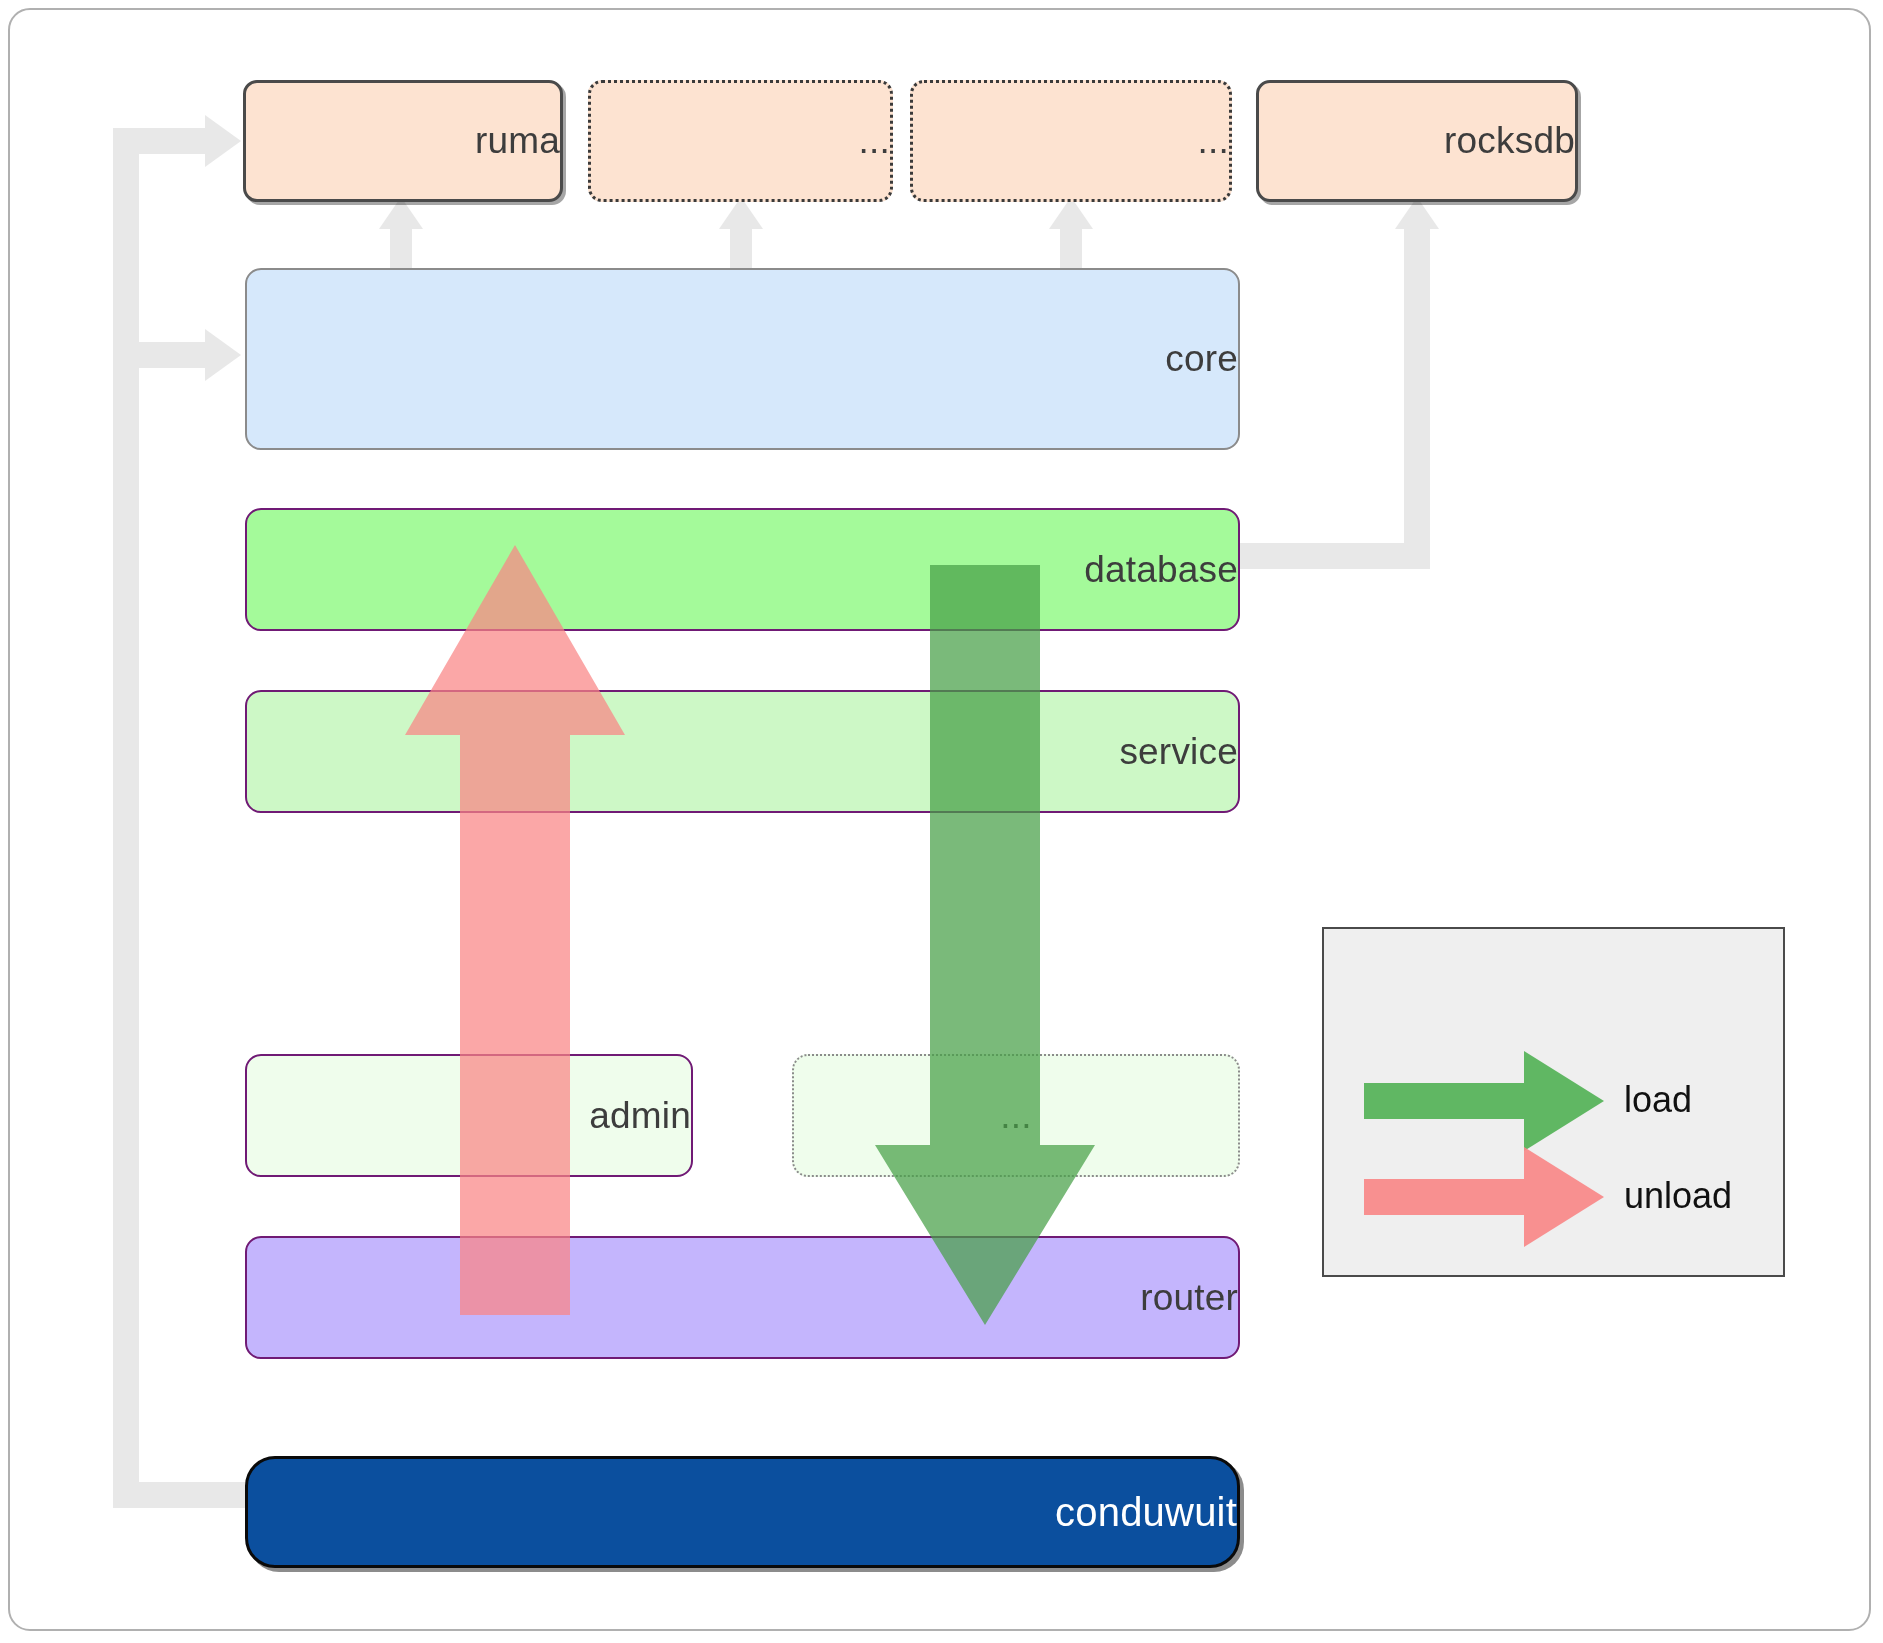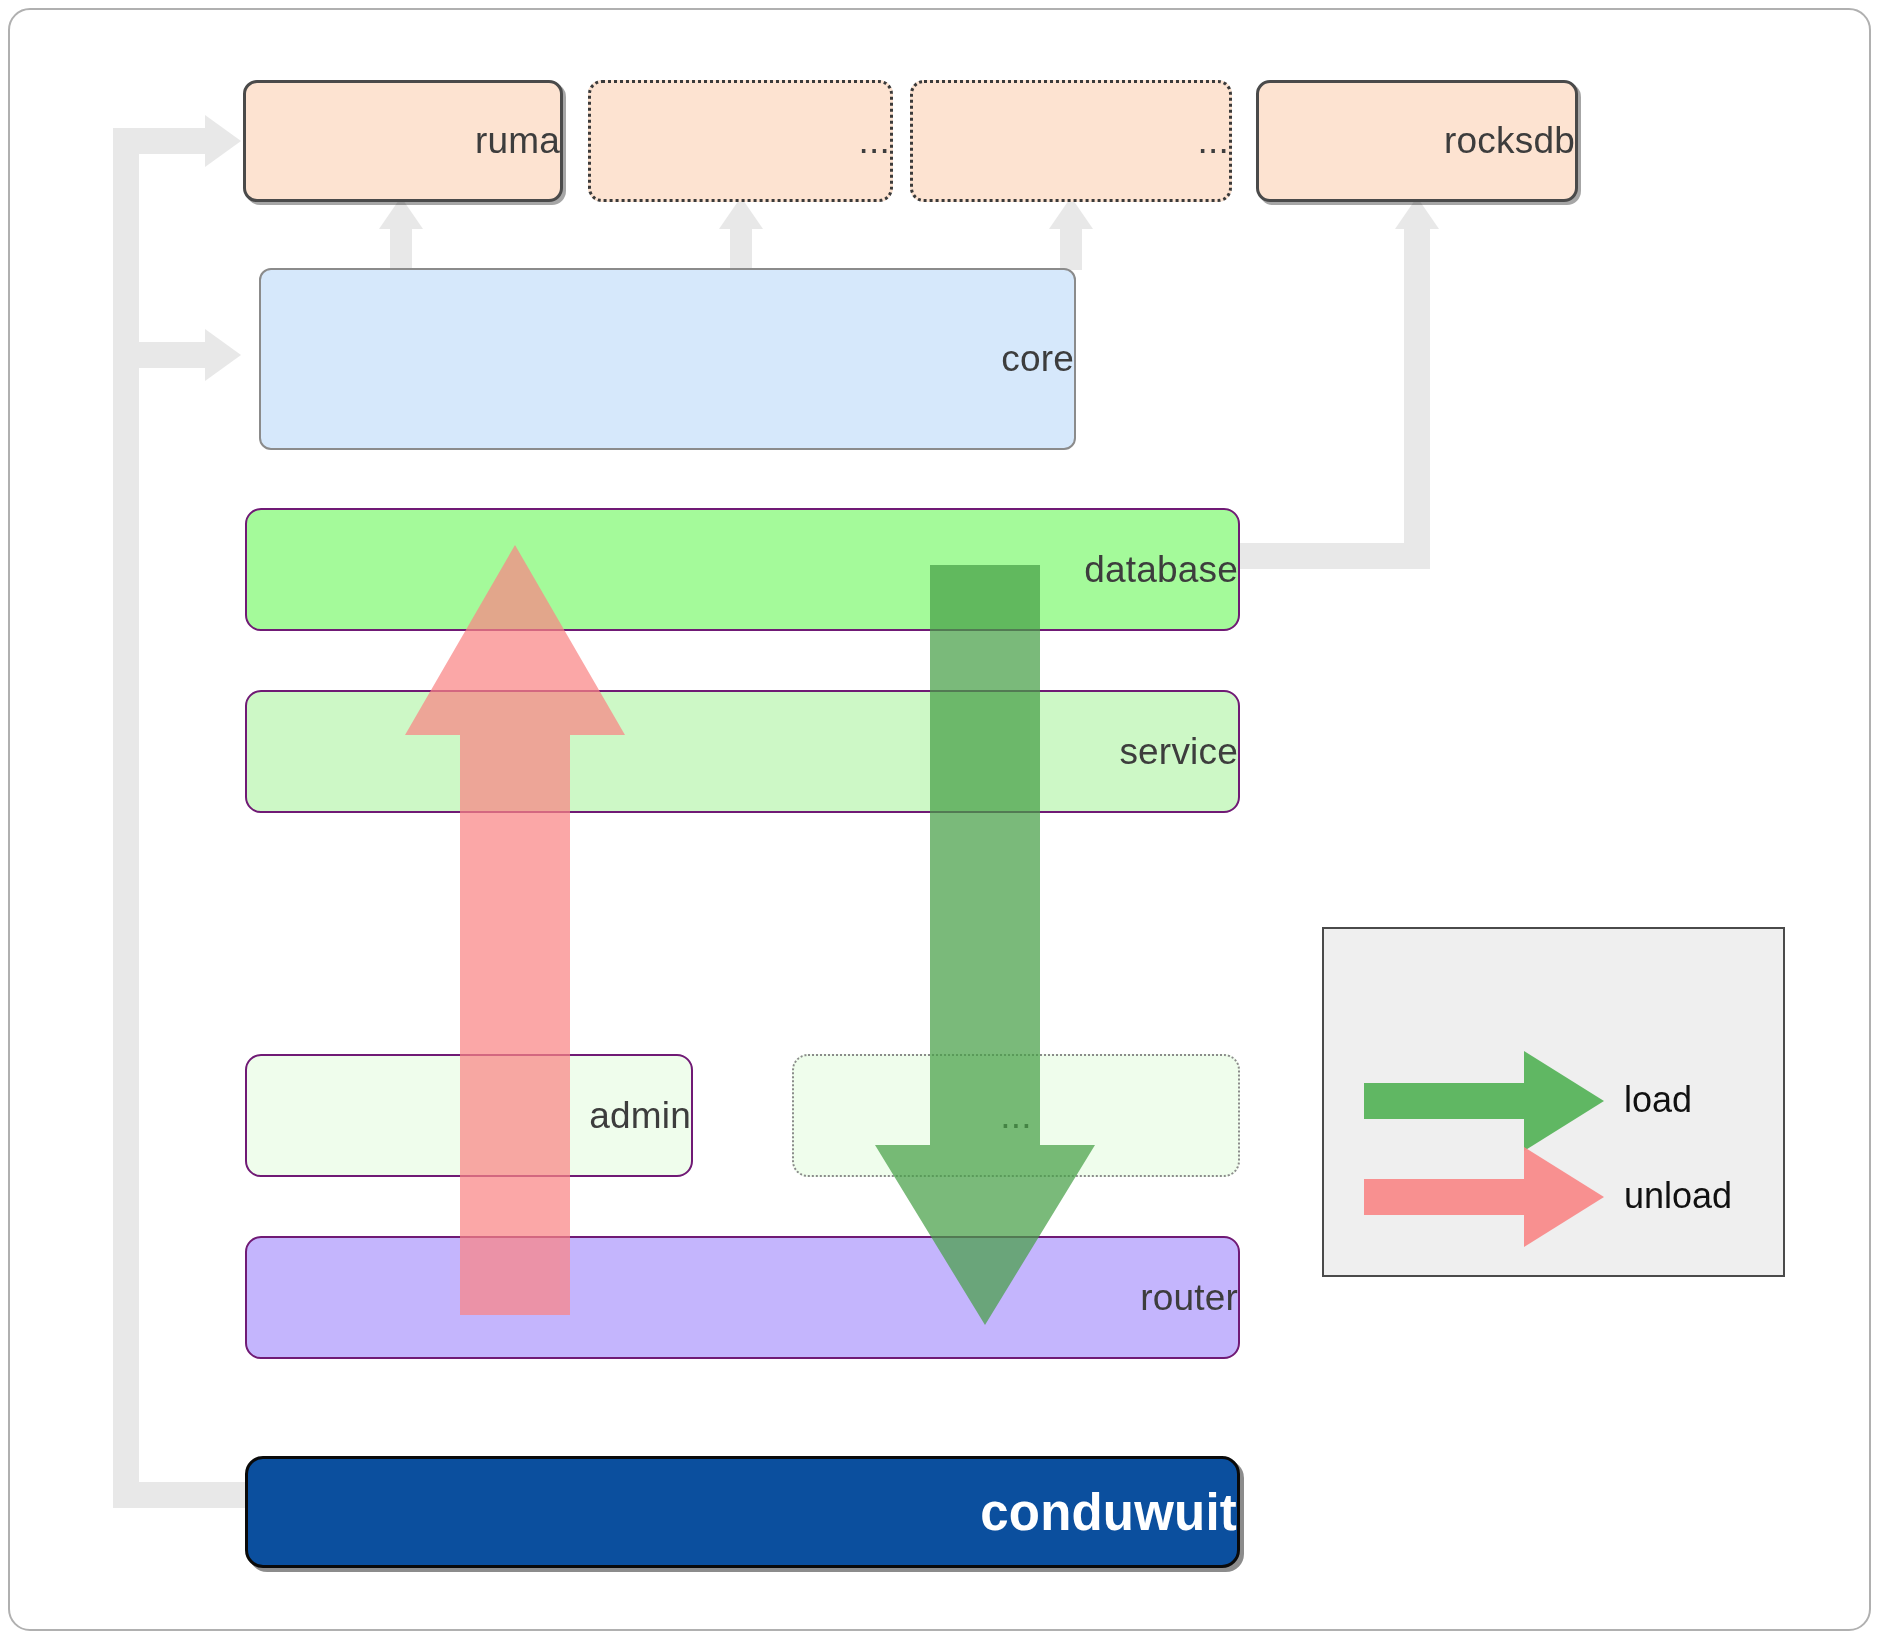--- a/index.html
+++ b/index.html
@@ -70,24 +70,24 @@
   .layer-dots {
     background: #effdec;
     border: 2px dotted #8b8b8b;
   }
   .layer-router   { background: #c4b5fd; }
 
   
   .conduwuit-box {
     background: #0b4f9e;
     border: 3px solid #0a0a0a;
-    border-radius: 18px;
+    border-radius: 30px;
     color: #ffffff;
-    font-size: 51px;
-    font-weight: bold;
+    font-size: 40px;
+    font-weight: normal;
     box-shadow: 4px 4px 0 rgba(0,0,0,0.45);
   }
 
   
   .connector {
     position: absolute;
     background: #e8e8e8;
   }
   .arrow-up-gray {
     position: absolute;
@@ -164,21 +164,21 @@
   </div>
 
   <div class="node orange-dotted" style="left:910px; top:80px; width:322px; height:122px;">
     <span>...</span>
   </div>
 
   <div class="node orange-solid" style="left:1256px; top:80px; width:322px; height:122px;">
     <span>rocksdb</span>
   </div>
 
-  <div class="node core-box" style="left:259px; top:268px; width:817px; height:182px;border-radius:12px;">
+  <div class="node core-box" style="left:245px; top:268px; width:995px; height:182px;">
     <span>core</span>
   </div>
 
   <div class="node layer layer-database" style="left:245px; top:508px; width:995px; height:123px;">
     <span>database</span>
   </div>
 
   <div class="node layer layer-service" style="left:245px; top:690px; width:995px; height:123px;padding-left:32px;">
     <span>service</span>
   </div>

